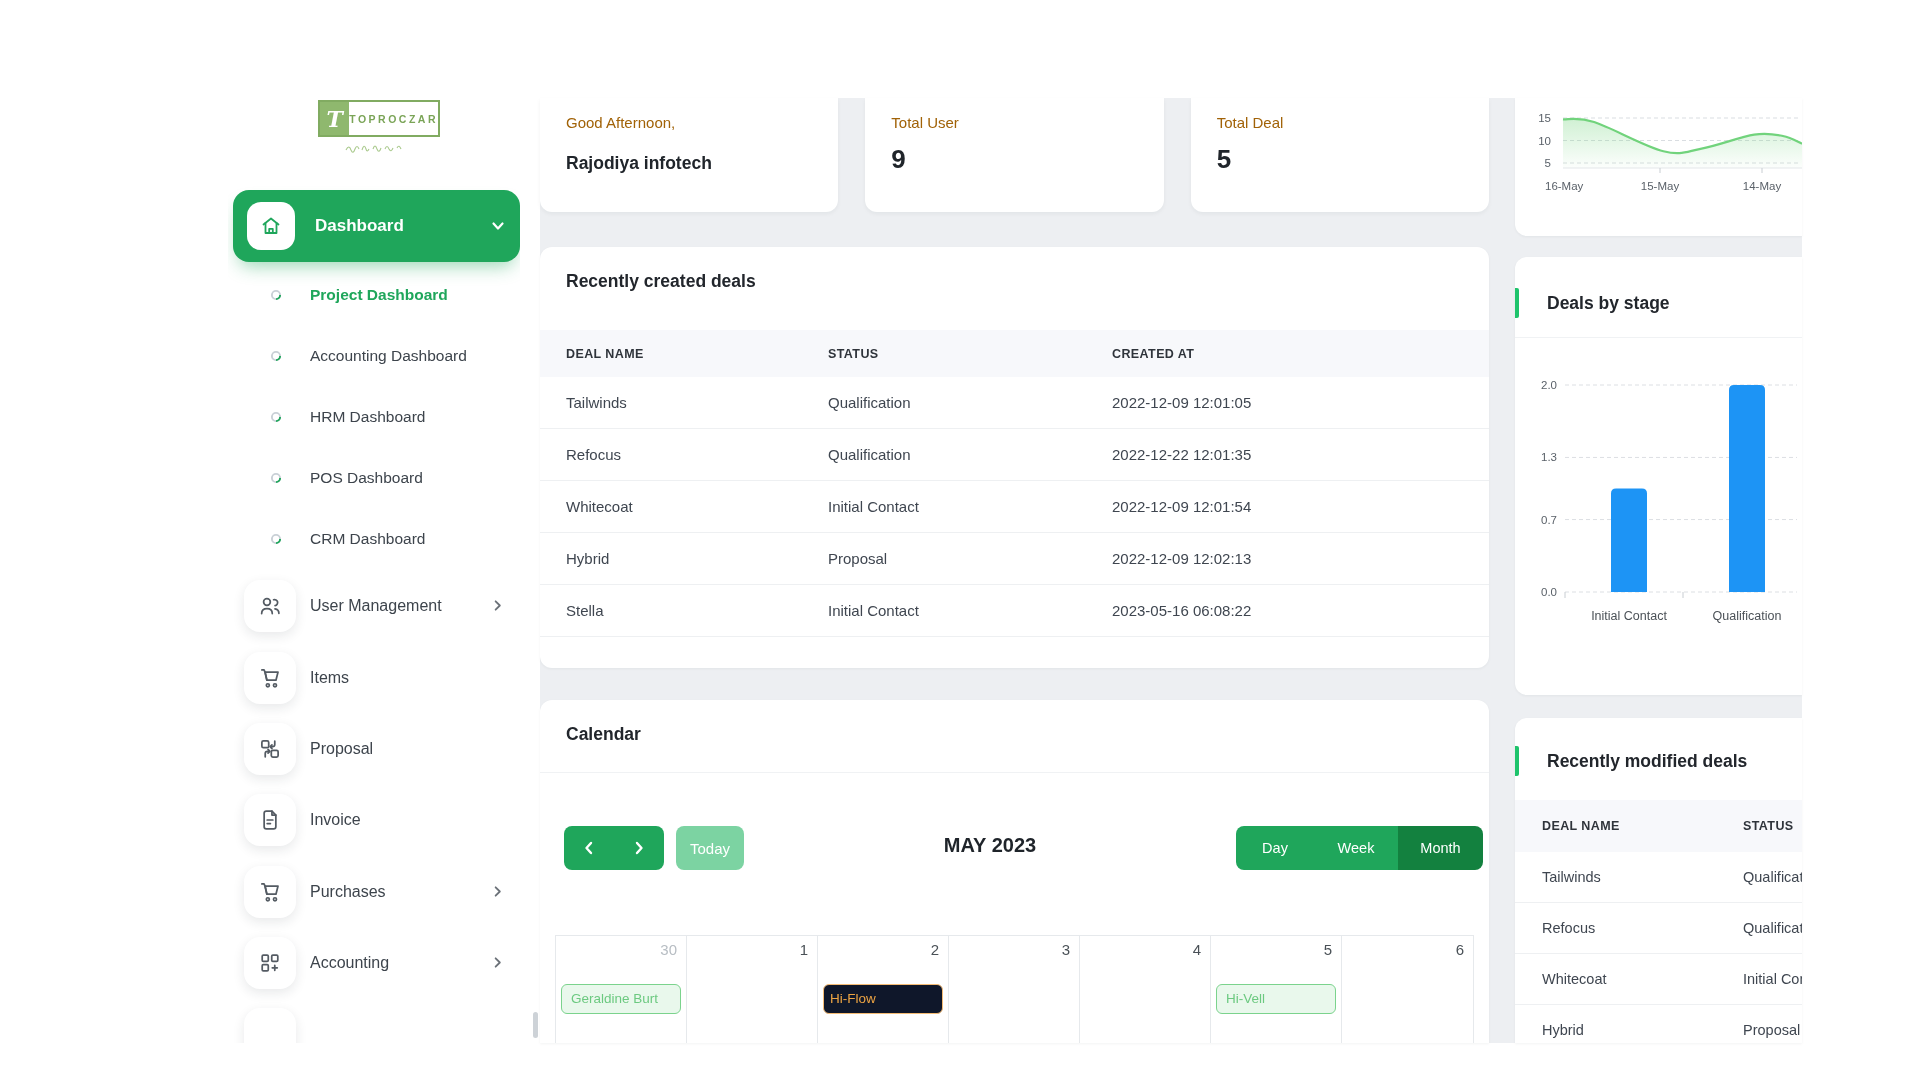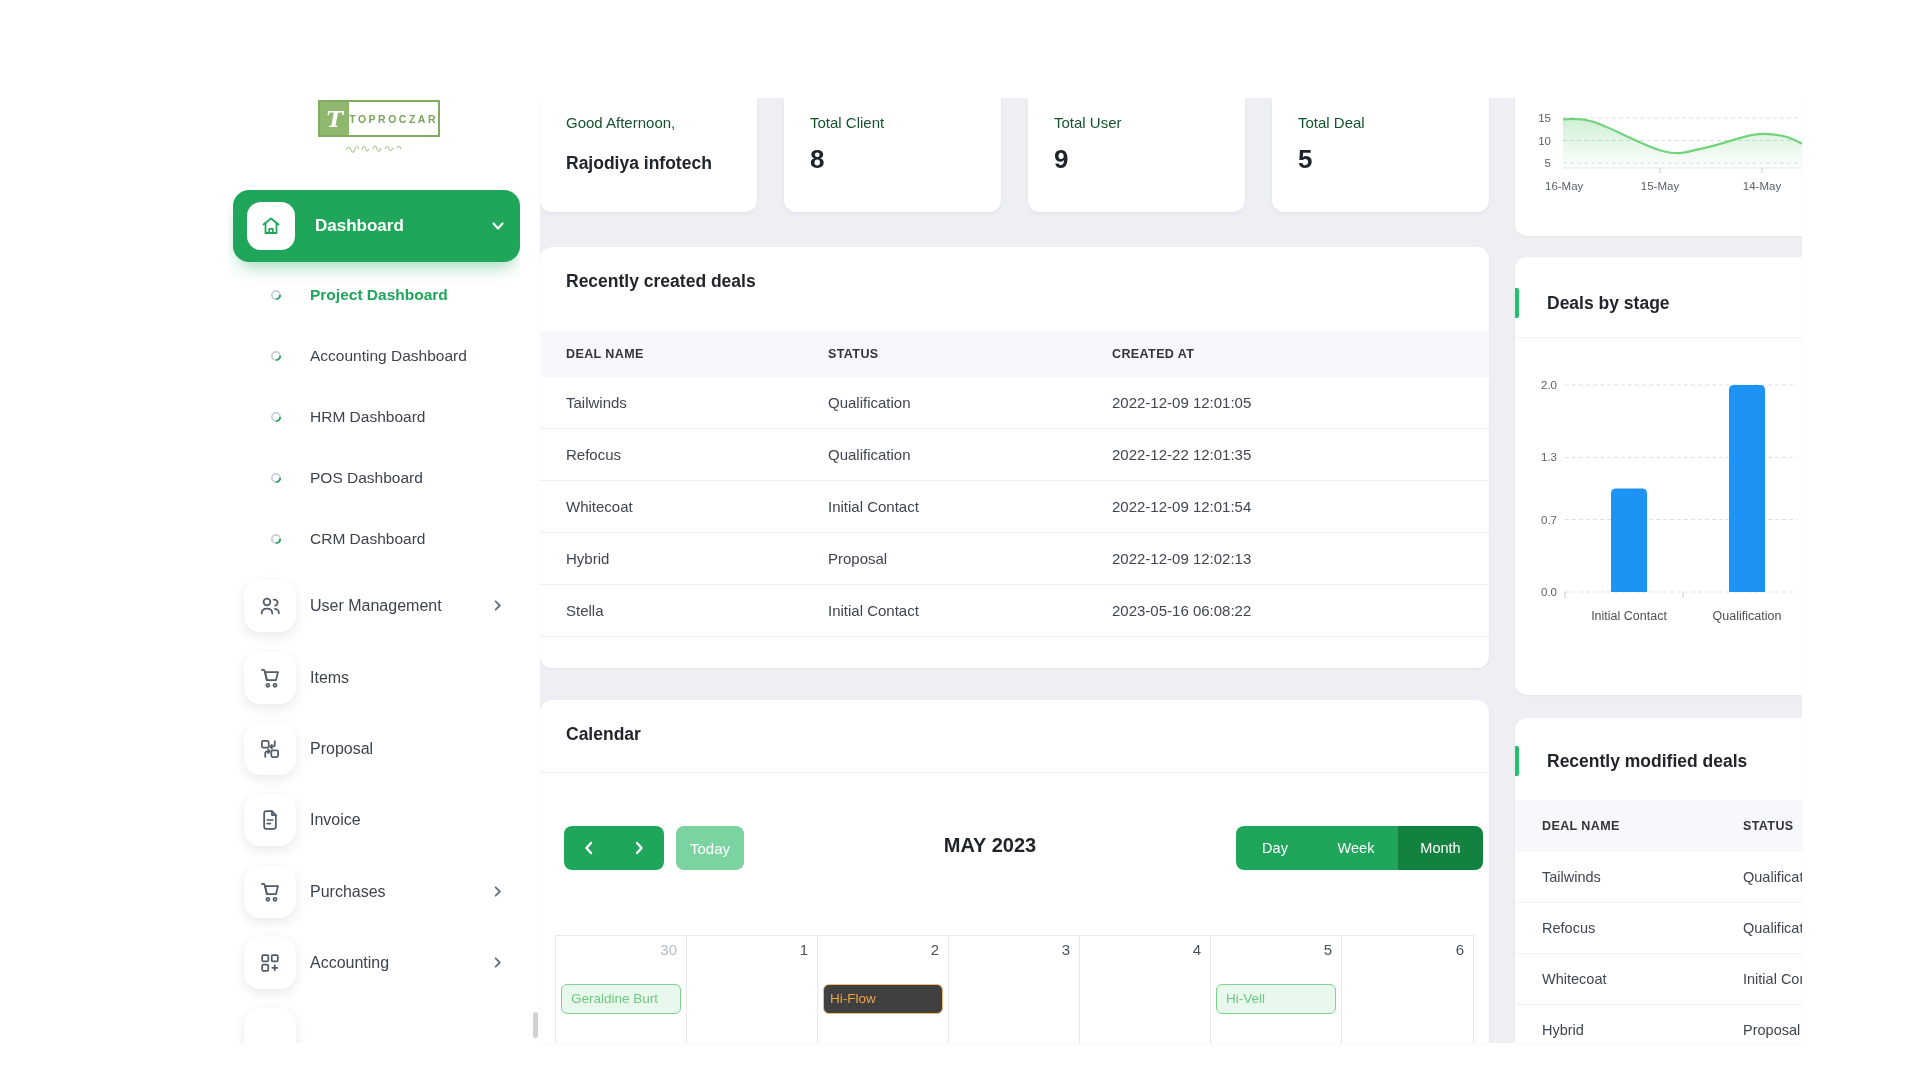--- a/index.html
+++ b/index.html
@@ -38,21 +38,21 @@
   .menu-item .mi-chev{position:absolute;left:262px;top:18px;}
 
   .scroll-thumb{position:absolute;left:533px;top:1012px;width:5px;height:26px;border-radius:3px;background:#cdd2d7;}
 
   
   .card{position:absolute;background:#fff;box-shadow:0 1px 3px rgba(20,30,40,.05);}
 
   .stats-row{position:absolute;left:540px;top:98px;width:949px;height:114px;display:flex;gap:27px;}
   .stat-card{flex:1;background:#fff;border-radius:0 0 12px 12px;box-shadow:0 2px 4px rgba(20,30,40,.05);
              padding:16px 0 0 26px;box-sizing:border-box;}
-  .stat-label{font-size:15px;color:#14532d;}
+  .stat-label{font-size:15px;color:#a16207;}
   .stat-value{margin-top:13px;font-size:26px;font-weight:bold;color:#20252b;}
   .stat-value.name{font-size:17.5px;margin-top:22px;}
 
   .trend-card{left:1515px;top:98px;width:287px;height:138px;border-radius:0 0 0 12px;overflow:hidden;}
 
   .deals-card{left:540px;top:247px;width:949px;height:421px;border-radius:12px;}
   .card-title{position:absolute;left:26px;top:24px;font-size:17.5px;font-weight:bold;color:#22262c;}
 
   .table{position:absolute;left:0;top:83px;width:100%;}
   .trow{display:grid;grid-template-columns:262px 284px 1fr;align-items:center;height:51px;
@@ -81,21 +81,21 @@
                  border-right:1px solid #e6e9ec;}
   .cal-head-cell:last-child{border-right:none;}
   .cal-body{display:grid;grid-template-columns:repeat(7,1fr);border:1px solid #e6e9ec;height:200px;}
   .cal-cell{border-right:1px solid #e6e9ec;overflow:hidden;cursor:pointer;}
   .cal-cell:last-child{border-right:none;}
   .cal-date{display:block;text-align:right;padding:5px 9px 0 0;font-size:15px;color:#4a5157;}
   .cal-date.muted{color:#b7bdc3;}
   .event{margin:26px 5px 0 5px;height:28px;line-height:28px;border-radius:6px;font-size:13.5px;
          padding-left:9px;border:1.5px solid;cursor:pointer;white-space:nowrap;overflow:hidden;}
   .event.green{background:#e9f8ec;border-color:#7bd38d;color:#6cc980;}
-  .event.orange{background:#404040;border-color:#f4bb74;color:#eda443;padding-left:6px;}
+  .event.orange{background:#0f172a;border-color:#f4bb74;color:#eda443;padding-left:6px;}
 
   .stage-card{left:1515px;top:257px;width:287px;height:438px;border-radius:12px 0 0 12px;overflow:hidden;}
   .accent{position:absolute;left:0;width:4px;height:30px;background:#1ec36b;border-radius:0 2px 2px 0;}
   .side-title{position:absolute;left:32px;font-size:17.5px;font-weight:bold;color:#22262c;}
 
   .modified-card{left:1515px;top:718px;width:287px;height:325px;border-radius:12px 0 0 0;overflow:hidden;}
   .mtable{position:absolute;left:0;top:82px;width:287px;}
   .mrow{display:grid;grid-template-columns:201px 1fr;align-items:center;height:50px;
         border-bottom:1px solid #eef0f2;font-size:14.5px;color:#3f4650;}
   .mrow.head{height:52px;background:#f7f8fb;border-bottom:none;font-size:12.5px;font-weight:bold;
@@ -265,24 +265,20 @@
           <div class="icon-box"></div>
         </div>
       </div>
   </div>
   <div class="scroll-thumb"></div>
 
   <div class="stats-row" id="stats-row">
       <div class="stat-card">
         <div class="stat-label">Good Afternoon,</div>
         <div class="stat-value name">Rajodiya infotech</div>
-      </div>
-      <div class="stat-card">
-        <div class="stat-label">Total Client</div>
-        <div class="stat-value">8</div>
       </div>
       <div class="stat-card">
         <div class="stat-label">Total User</div>
         <div class="stat-value">9</div>
       </div>
       <div class="stat-card">
         <div class="stat-label">Total Deal</div>
         <div class="stat-value">5</div>
       </div>
     </div>

